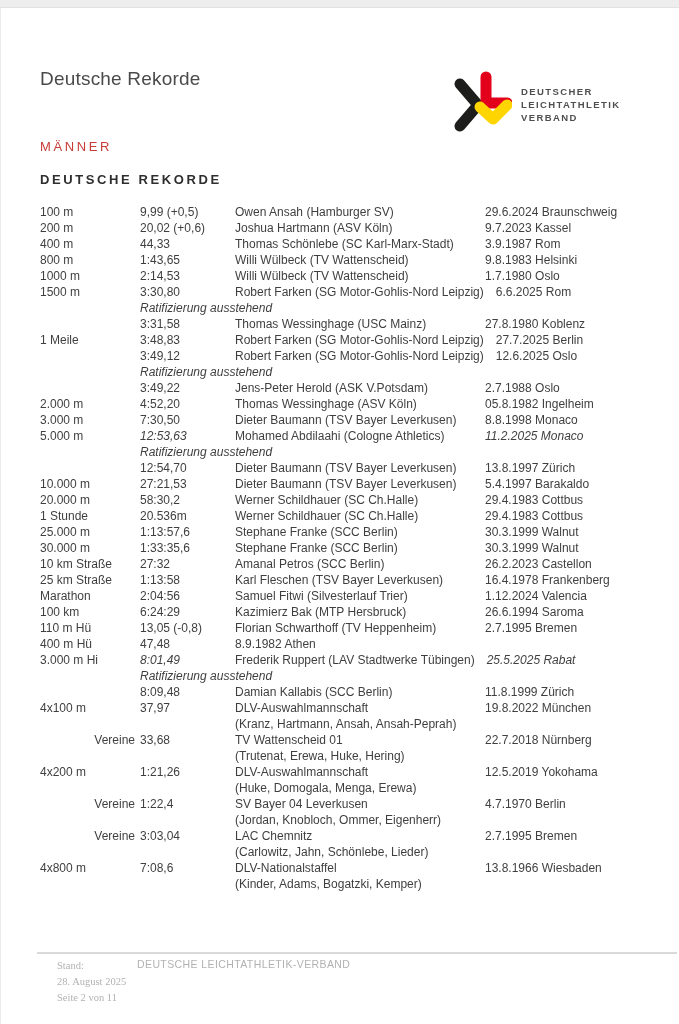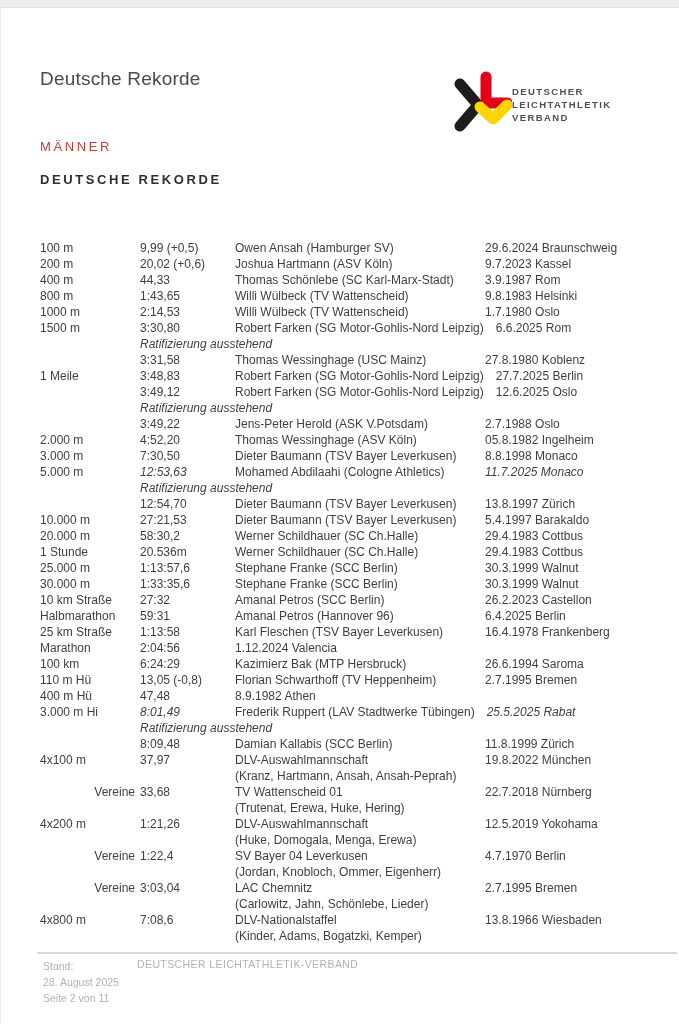--- a/index.html
+++ b/index.html
@@ -16,55 +16,54 @@
     height: 7px; background: #ededed; border-bottom: 1px solid #e2e2e2;
   }
   .title {
     position: absolute; top: 68px; left: 40px;
     font-size: 19px; color: #4a4a4a; letter-spacing: 0.2px;
   }
   
   .logo { position: absolute; top: 62px; left: 450px; width: 206px; height: 84px;
           display: flex; align-items: center; background: #fff; }
   .logo svg { flex: none; }
-  .logo-text { font-weight: bold; font-size: 9.5px;
+  .logo-text { margin-left: 9px; font-weight: bold; font-size: 9.5px;
                letter-spacing: 1.4px; line-height: 13px; color: #4f4f4f; }
   
   .sec-label {
     position: absolute; top: 139px; left: 40px;
     font-size: 13px; font-weight: normal; letter-spacing: 2.6px;
     color: var(--red, #c63d37);
   }
   .table-heading {
     position: absolute; top: 172px; left: 40px;
     font-size: 13px; font-weight: bold; letter-spacing: 2.6px; color: #2e2e2e;
   }
   
   .records {
     position: absolute; top: 204px; left: 40px; right: 18px;
     font-size: 12px;
-    margin-top: 36px;
   }
   .row { display: flex; align-items: flex-start; line-height: 16px; }
   .c-event { width: 100px; flex: none; white-space: nowrap; box-sizing: border-box; }
   .c-event.right { text-align: right; padding-right: 5px; }
   .c-mark  { width: 95px; flex: none; white-space: nowrap; }
   .c-name  { min-width: 250px; white-space: nowrap; padding-right: 12px; box-sizing: border-box; }
   .c-date  { white-space: nowrap; text-align: right; }
   .members { line-height: 16px; }
   .note-text { font-style: italic; line-height: 16px; }
   .it { font-style: italic; }
   
   .footer-line {
     position: absolute; top: 952px; left: 37px; right: 2px;
     border-top: 2px solid #d9d9d9;
   }
   .footer-left {
-    position: absolute; top: 958px; left: 43px;
-    font-size: 10.5px; line-height: 16px; color: var(--muted, #b2b2b2);
+    position: absolute; top: 958px; left: 57px;
+    font-size: 10.5px; line-height: 16px; color: var(--muted, #b2b2b2); font-family: Liberation Serif, serif;
   }
   .footer-brand {
     position: absolute; top: 958px; left: 137px;
     font-size: 10.5px; color: var(--muted, #b2b2b2); letter-spacing: 0.4px;
   }
 </style>
 </head>
 <body style="--red: #c63d37; --body: #3f3f3f; --muted: #b2b2b2; --logo_black: #1d1d1b; --logo_red: #e2001a; --logo_yellow: #ffd500;">
 
 <div class="top-strip"></div>
@@ -193,21 +192,21 @@
         <div>Dieter Baumann (TSV Bayer Leverkusen)</div>
       </div>
       <span class="c-date">8.8.1998 Monaco</span>
     </div>
     <div class="row">
       <span class="c-event">5.000 m</span>
       <span class="c-mark it">12:53,63</span>
       <div class="c-name">
         <div>Mohamed Abdilaahi (Cologne Athletics)</div>
       </div>
-      <span class="c-date it">11.7.2025 Monaco</span>
+      <span class="c-date it">11.2.2025 Monaco</span>
     </div>
     <div class="row">
       <span class="c-event"></span>
       <span class="note-text">Ratifizierung ausstehend</span>
     </div>
     <div class="row">
       <span class="c-event"></span>
       <span class="c-mark">12:54,70</span>
       <div class="c-name">
         <div>Dieter Baumann (TSV Bayer Leverkusen)</div>
@@ -256,38 +255,33 @@
     </div>
     <div class="row">
       <span class="c-event">10 km Straße</span>
       <span class="c-mark">27:32</span>
       <div class="c-name">
         <div>Amanal Petros (SCC Berlin)</div>
       </div>
       <span class="c-date">26.2.2023 Castellon</span>
     </div>
     <div class="row">
-      <span class="c-event">Halbmarathon</span>
-      <span class="c-mark">59:31</span>
-      <div class="c-name">
-        <div>Amanal Petros (Hannover 96)</div>
-      </div>
-      <span class="c-date">6.4.2025 Berlin</span>
-    </div>
-    <div class="row">
       <span class="c-event">25 km Straße</span>
       <span class="c-mark">1:13:58</span>
       <div class="c-name">
         <div>Karl Fleschen (TSV Bayer Leverkusen)</div>
       </div>
       <span class="c-date">16.4.1978 Frankenberg</span>
     </div>
     <div class="row">
       <span class="c-event">Marathon</span>
       <span class="c-mark">2:04:56</span>
+      <div class="c-name">
+        <div>Samuel Fitwi (Silvesterlauf Trier)</div>
+      </div>
       <span class="c-date">1.12.2024 Valencia</span>
     </div>
     <div class="row">
       <span class="c-event">100 km</span>
       <span class="c-mark">6:24:29</span>
       <div class="c-name">
         <div>Kazimierz Bak (MTP Hersbruck)</div>
       </div>
       <span class="c-date">26.6.1994 Saroma</span>
     </div>
@@ -379,13 +373,13 @@
       <span class="c-date">13.8.1966 Wiesbaden</span>
     </div>
   </div>
 
 <div class="footer-line"></div>
 <div class="footer-left">
   <div>Stand:</div>
   <div>28. August 2025</div>
   <div>Seite 2 von 11</div>
 </div>
-<div class="footer-brand">DEUTSCHER LEICHTATHLETIK-VERBAND</div>
+<div class="footer-brand">DEUTSCHE LEICHTATHLETIK-VERBAND</div>
 
 </body></html>

